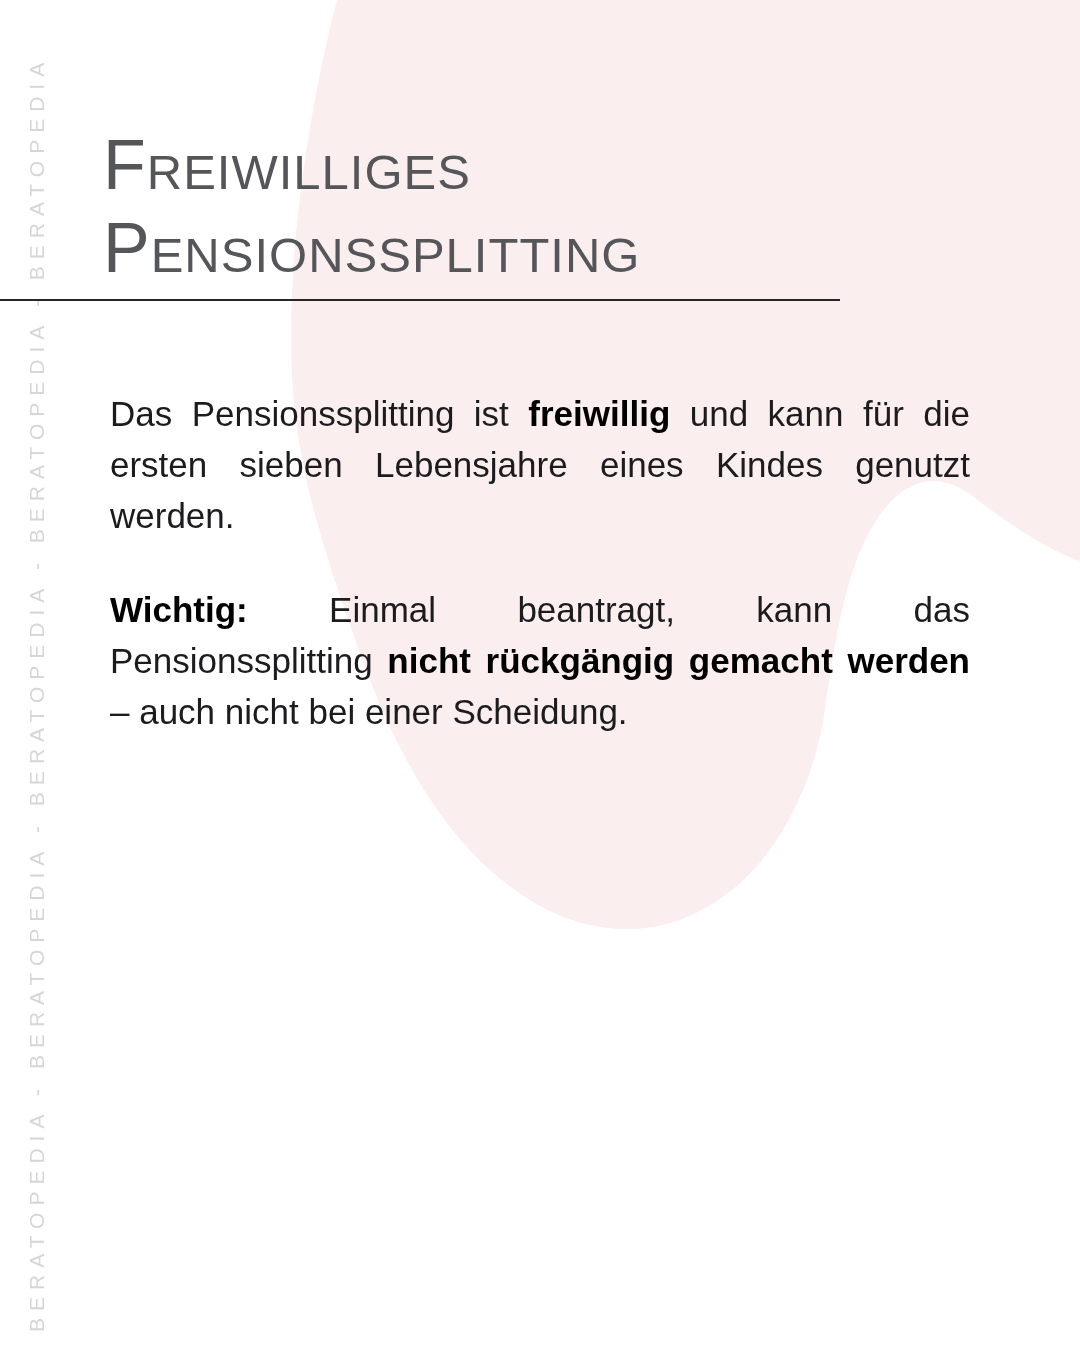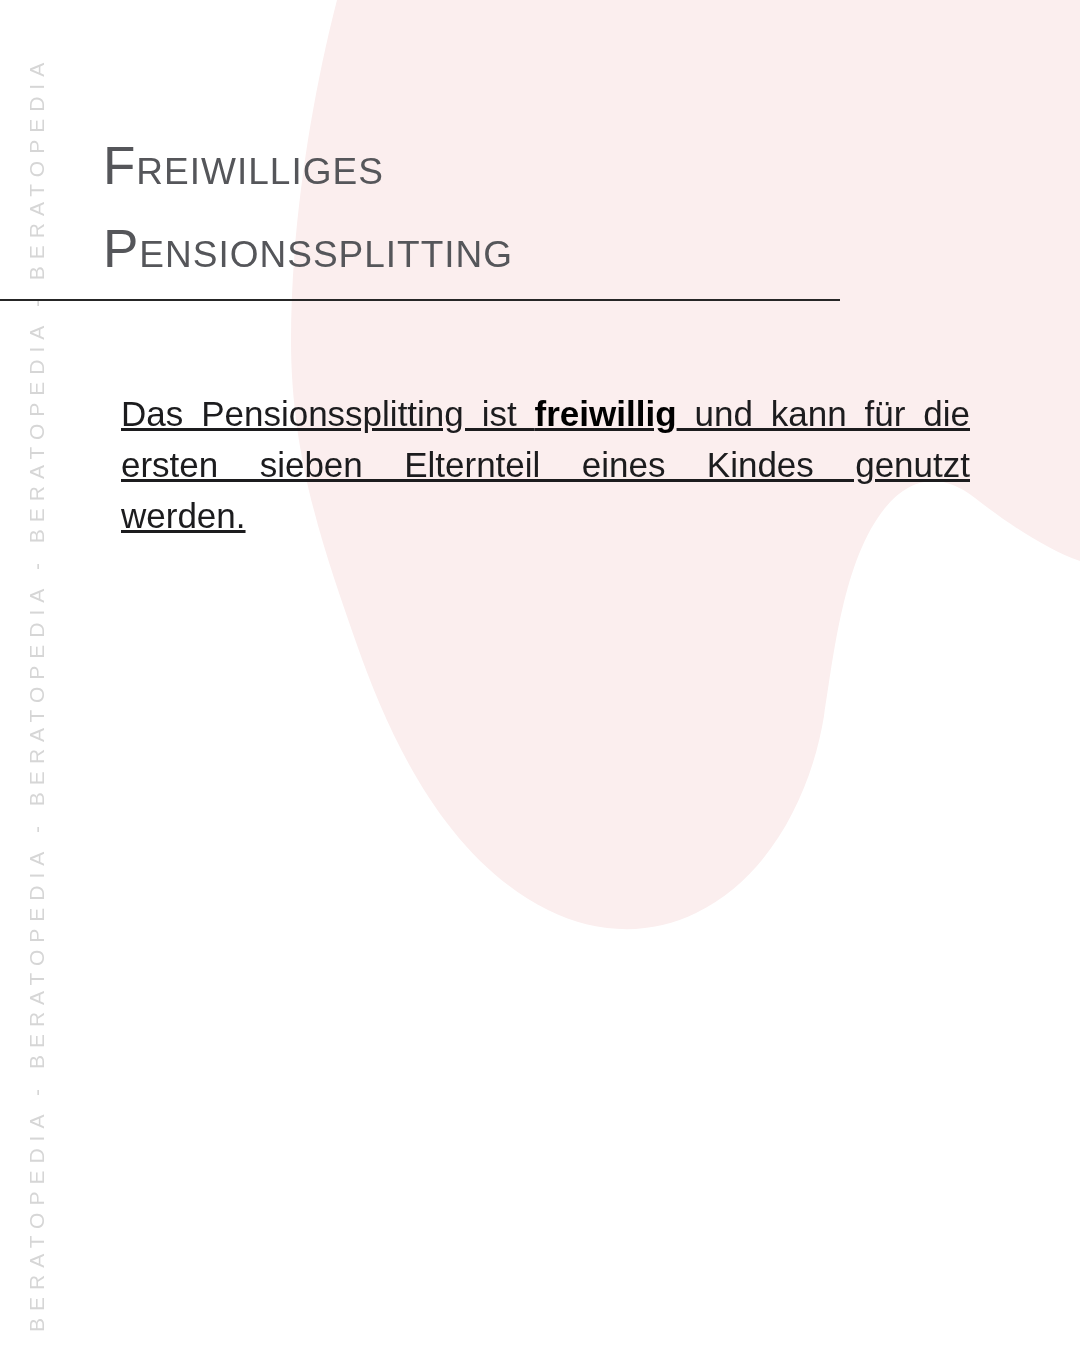--- a/index.html
+++ b/index.html
@@ -31,21 +31,21 @@
     color: var(--sidebar_gray, #d6d6d6);
     white-space: nowrap;
     z-index: 1;
     text-transform: uppercase;
   }
   .title {
     position: absolute;
     left: 103px;
     top: 124px;
     z-index: 2;
-    font-size: 53px;
+    font-size: 70px;
     line-height: 83px;
     font-variant: small-caps;
     letter-spacing: 1px;
     color: var(--title_gray, #55565a);
     font-weight: 400;
     margin: 0;
   }
   .rule {
     position: absolute;
     left: 0;
@@ -58,21 +58,21 @@
   .content {
     position: absolute;
     left: 110px;
     top: 388px;
     width: 860px;
     z-index: 2;
     color: var(--body_black, #1c1c1e);
     font-size: 35px;
     line-height: 51px;
   }
-  .paragraph { margin: 0 0 43px 11px; text-decoration: underline; }
+  .paragraph { margin: 0 0 43px 0; }
   .paragraph:last-child { margin-bottom: 0; }
   .line { text-align: justify; }
   .line.jl { text-align-last: justify; }
   .line.ll { text-align: right; text-align-last: left; }
   .line b { font-weight: 700; color: #000; }
 </style>
 </head>
 <body>
 
 <div class="canvas">
@@ -99,25 +99,36 @@
 
   <div class="rule"></div>
 
   <div class="content">
 
     <div class="paragraph">
       <div class="line jl">
         <span>Das Pensionssplitting ist </span><b>freiwillig</b><span> und kann für die</span>
       </div>
       <div class="line jl">
-        <span>ersten sieben Elternteil eines Kindes genutzt</span>
+        <span>ersten sieben Lebensjahre eines Kindes genutzt</span>
       </div>
       <div class="line ll">
         <span>werden.</span>
       </div>
     </div>
 
     <div class="paragraph">
     </div>
 
+    <div class="paragraph">
+      <div class="line jl">
+        <b>Wichtig:</b><span> Einmal beantragt, kann das</span>
+      </div>
+      <div class="line jl">
+        <span>Pensionssplitting </span><b>nicht rückgängig gemacht werden</b>
+      </div>
+      <div class="line ll">
+        <span>– auch nicht bei einer Scheidung.</span>
+      </div>
+    </div>
 
   </div>
 </div>
 
 </body></html>

